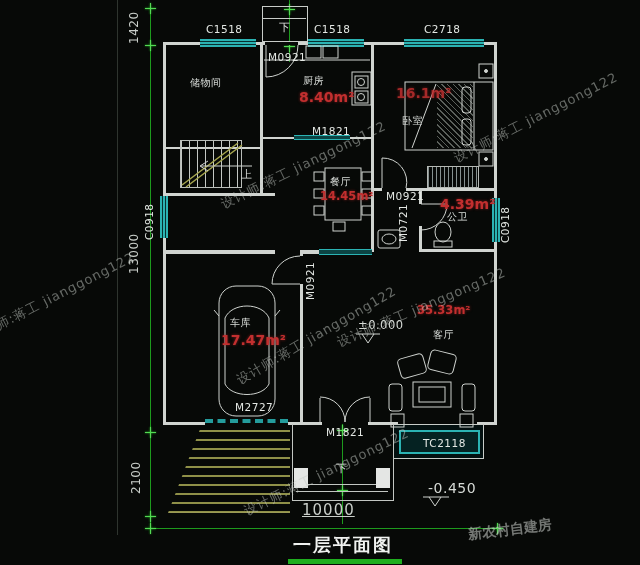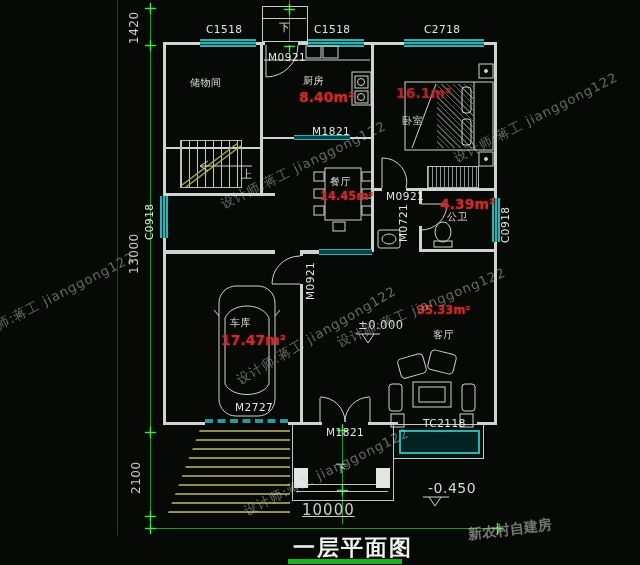--- a/index.html
+++ b/index.html
@@ -200,29 +200,29 @@
   <div class="lbl lbl-lg vt" style="left:500px;top:197px;height:46px;">C0918</div>
 
   <div class="lbl lbl-lg vt" style="left:305px;top:258px;height:42px;">M0921</div>
   <div class="lbl" style="left:230px;top:318px;">车库</div>
   <div class="red" style="left:221px;top:333px;">17.47m²</div>
   <div class="lbl lbl-lg" style="left:235px;top:402px;">M2727</div>
 
   <div class="red" style="left:417px;top:305px;font-size:11.5px;">35.33m²</div>
   <div class="lbl" style="left:433px;top:330px;">客厅</div>
   <div class="lbl" style="left:358px;top:320px;font-size:11.5px;color:#d6dad6;">±0.000</div>
-  <div class="lbl lbl-lg" style="left:423px;top:418px;text-align:right;">TC2118</div>
+  <div class="lbl lbl-lg" style="left:423px;top:438px;text-align:right;">TC2118</div>
   <div class="lbl lbl-lg" style="left:326px;top:427px;">M1821</div>
   <div class="lbl" style="left:336px;top:463px;font-size:11px;">下</div>
   <div class="lbl" style="left:428px;top:481px;font-size:14px;color:#d6dad6;">-0.450</div>
 
   <div class="wm" style="left:-28px;top:330px;transform:rotate(-27deg);">设计师:蒋工 jianggong122</div>
   <div class="wm" style="left:222px;top:196px;transform:rotate(-26deg);">设计师:蒋工 jianggong122</div>
   <div class="wm" style="left:455px;top:150px;transform:rotate(-27deg);">设计师:蒋工 jianggong122</div>
   <div class="wm" style="left:338px;top:334px;transform:rotate(-23deg);">设计师:蒋工 jianggong122</div>
   <div class="wm" style="left:238px;top:372px;transform:rotate(-30deg);">设计师:蒋工 jianggong122</div>
   <div class="wm" style="left:245px;top:503px;transform:rotate(-26deg);">设计师:蒋工 jianggong122</div>
 
-  <div class="abs" style="left:293px;top:533px;color:#f0f2f0;font-size:22px;font-weight:bold;letter-spacing:2px;white-space:nowrap;">一层平面图</div>
+  <div class="abs" style="left:293px;top:533px;color:#f0f2f0;font-size:18px;font-weight:bold;letter-spacing:2px;white-space:nowrap;">一层平面图</div>
   <div class="abs" style="left:288px;top:559px;width:114px;height:5px;background:#1fae1f;"></div>
   <div class="abs" style="left:468px;top:521px;color:rgba(205,210,205,.55);font-size:14px;font-weight:bold;white-space:nowrap;transform:rotate(-7deg);">新农村自建房</div>
 
 </div>
 
 </body></html>

